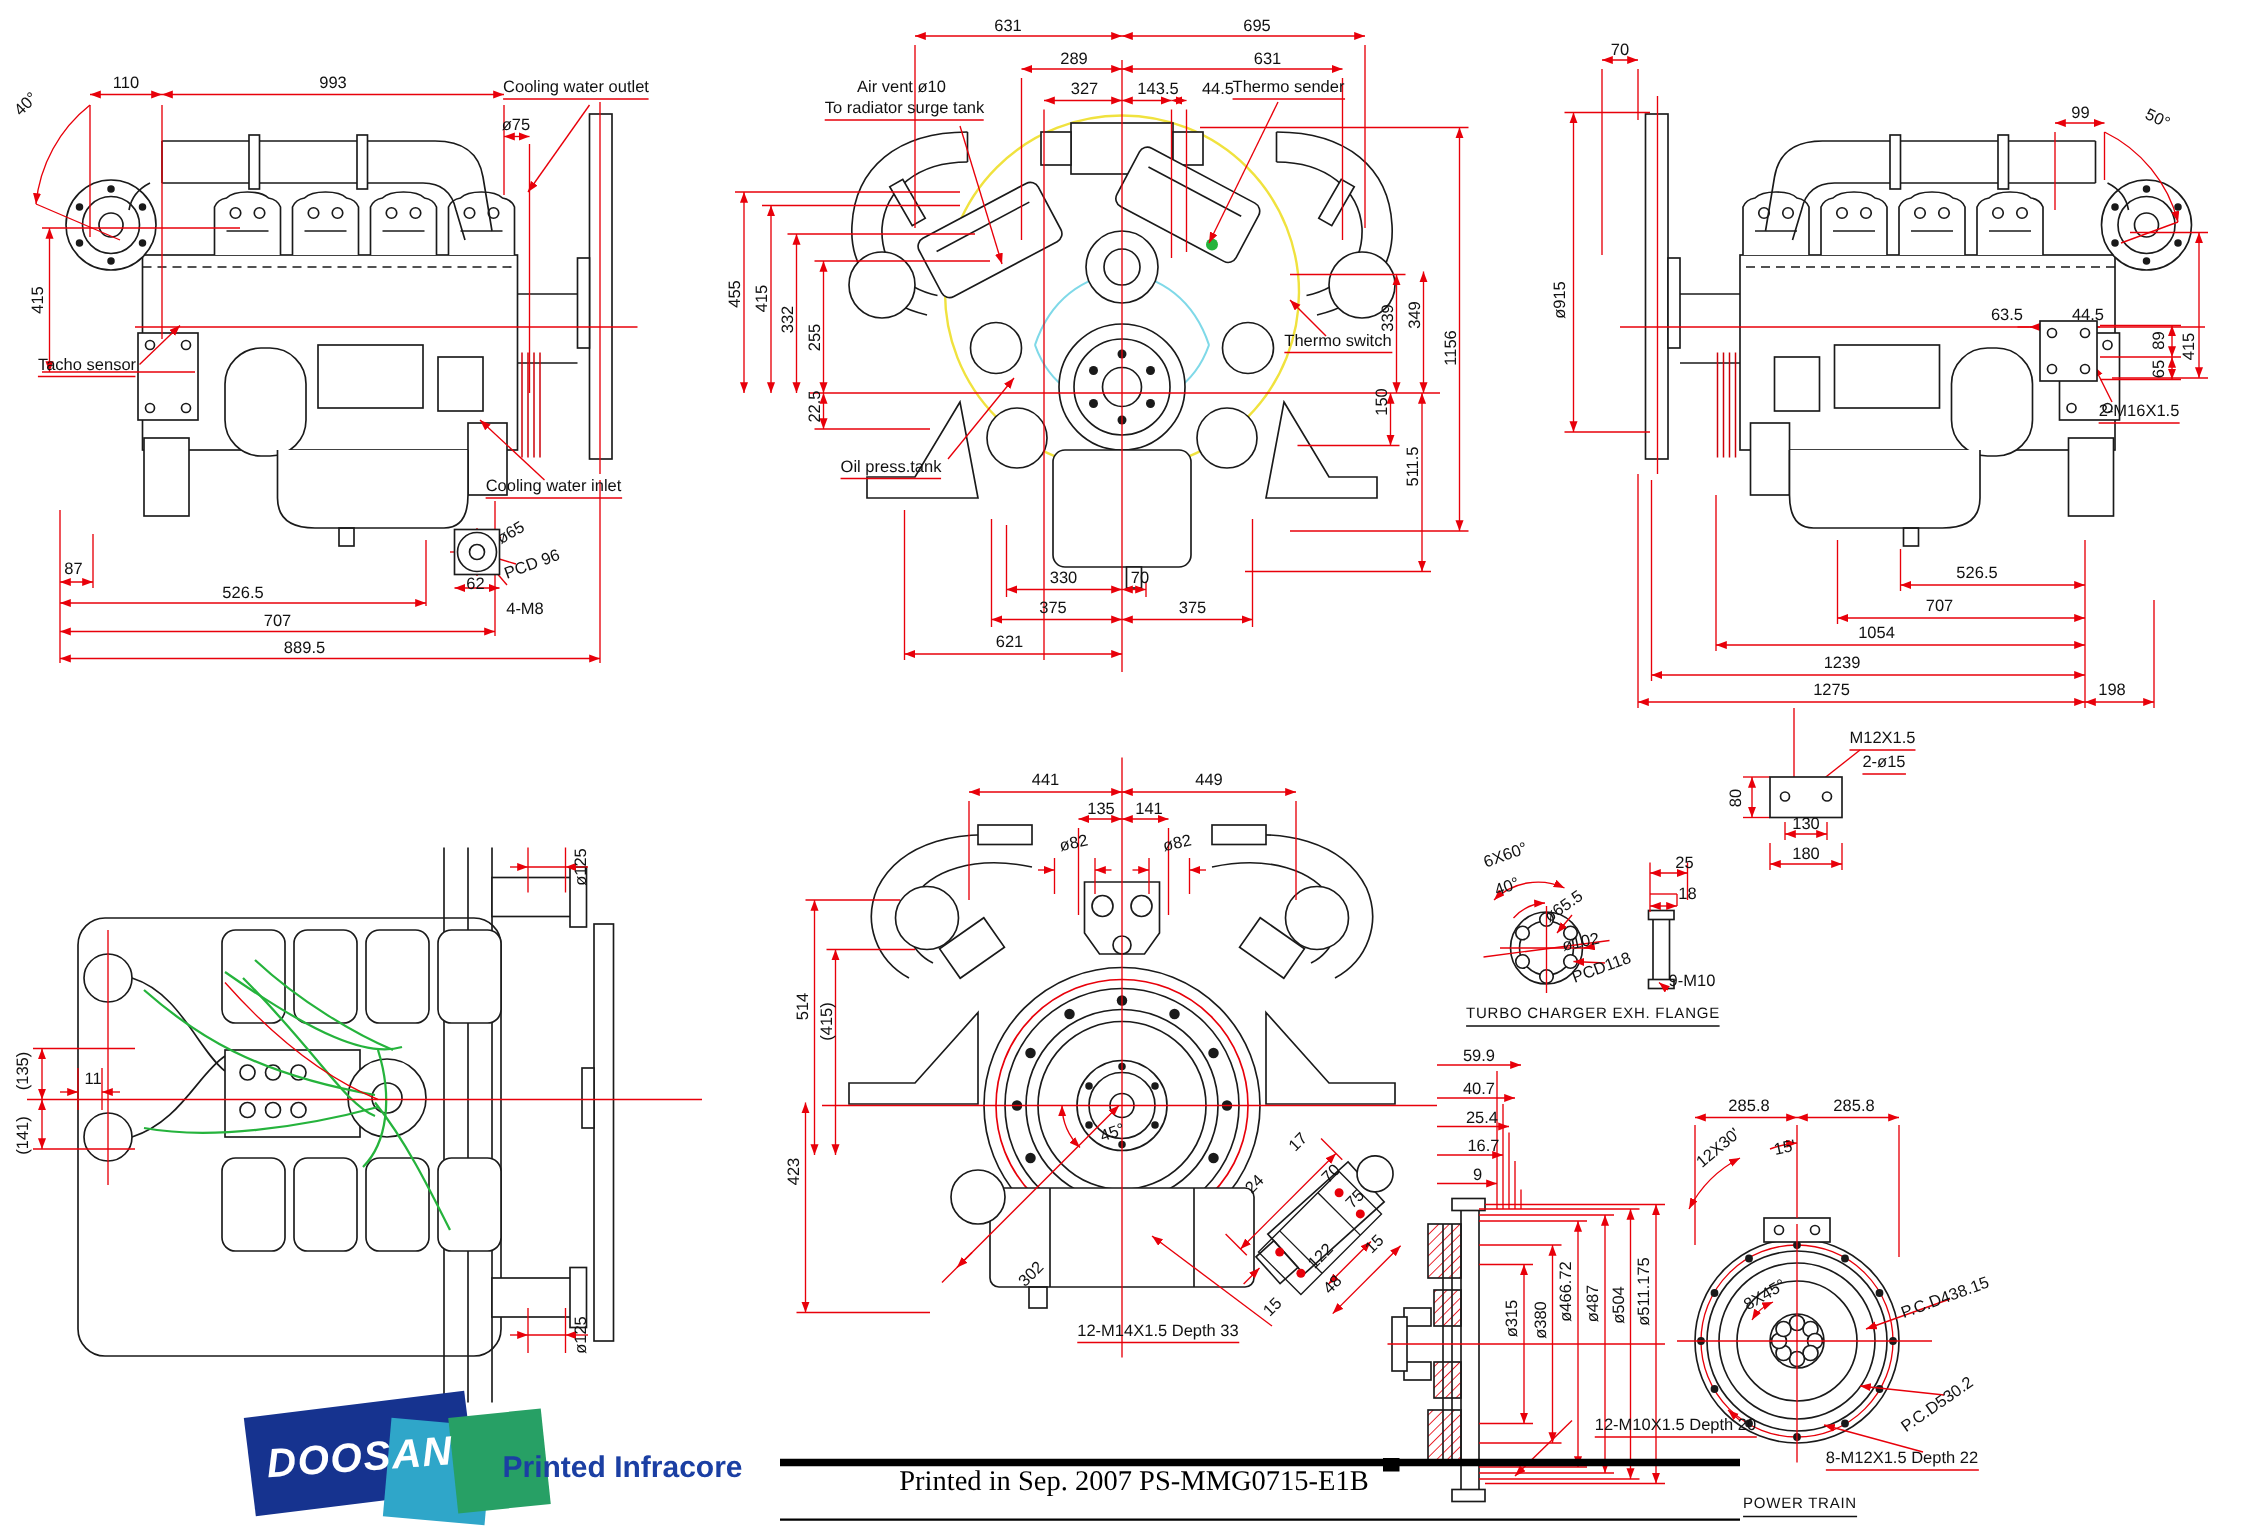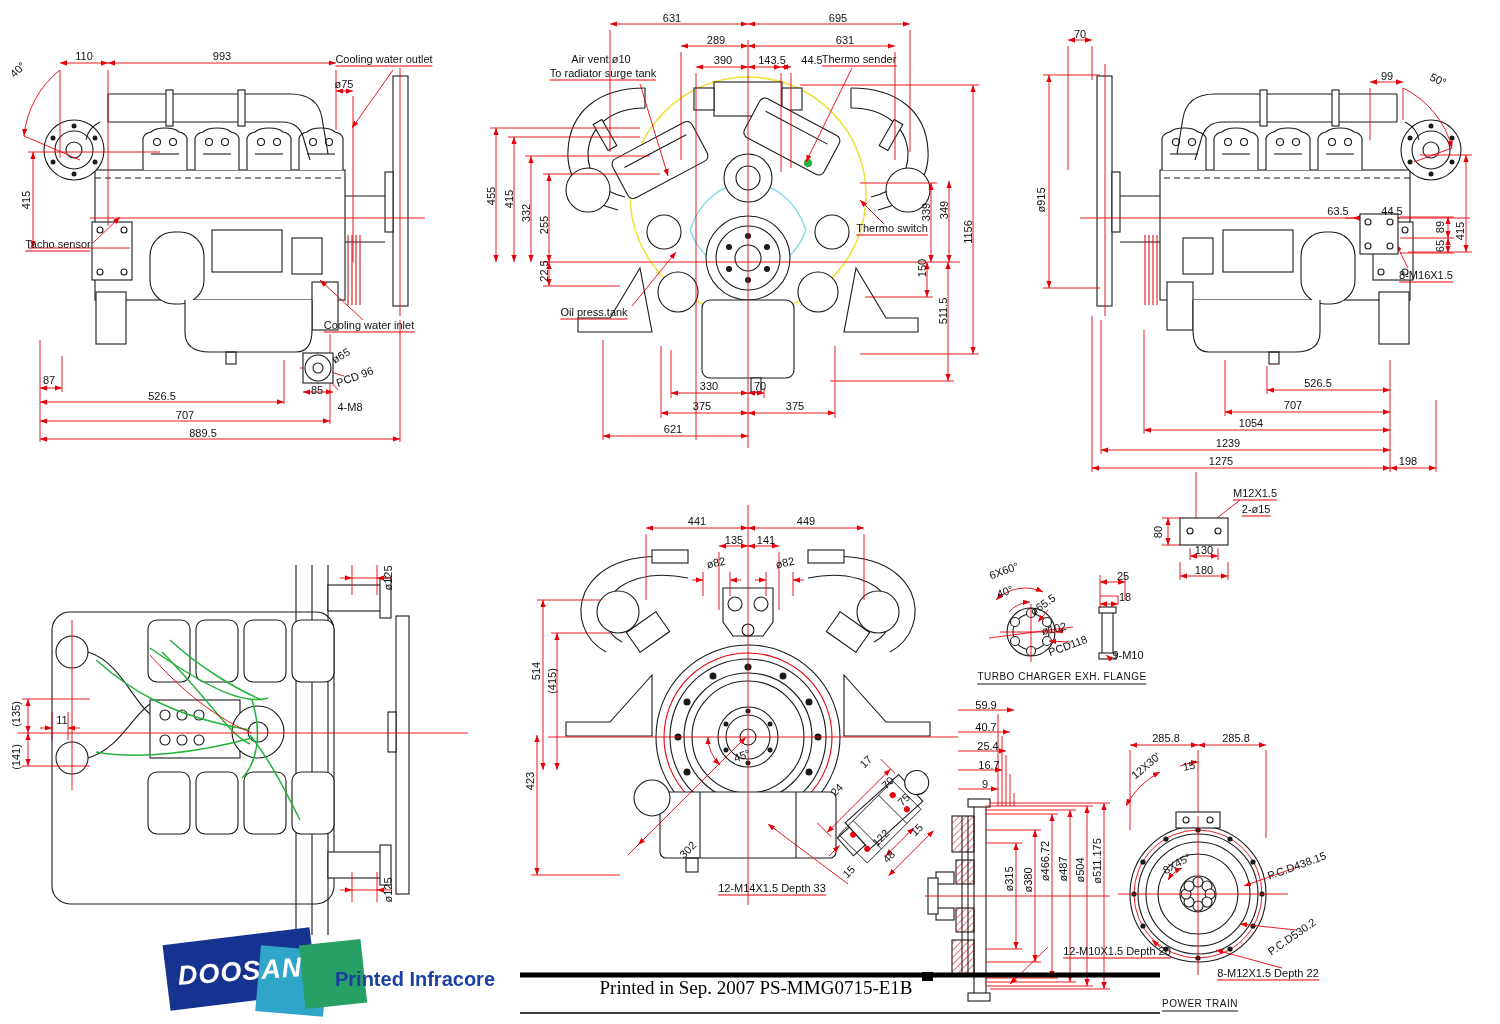--- a/index.html
+++ b/index.html
@@ -625,31 +625,31 @@
 <span class="t" style="left:84px;top:56px">110</span>
 <span class="t" style="left:222px;top:56px">993</span>
 <span class="t lead" style="left:384px;top:60px">Cooling water outlet</span>
 <span class="t" style="left:344px;top:84px">ø75</span>
 <span class="t v" style="left:26px;top:200px">415</span>
 <span class="t lead" style="left:58px;top:245px">Tacho sensor</span>
 <span class="t lead" style="left:369px;top:326px">Cooling water inlet</span>
 <span class="t" style="left:49px;top:380px">87</span>
 <span class="t rm30" style="left:341px;top:356px">ø65</span>
 <span class="t rm20" style="left:355px;top:377px">PCD 96</span>
-<span class="t" style="left:317px;top:390px">85</span>
+<span class="t" style="left:317px;top:390px">62</span>
 <span class="t" style="left:350px;top:407px">4-M8</span>
 <span class="t" style="left:162px;top:396px">526.5</span>
 <span class="t" style="left:185px;top:415px">707</span>
 <span class="t" style="left:203px;top:433px">889.5</span>
 
 <span class="t" style="left:672px;top:18px">631</span>
 <span class="t" style="left:838px;top:18px">695</span>
 <span class="t" style="left:716px;top:40px">289</span>
 <span class="t" style="left:845px;top:40px">631</span>
-<span class="t" style="left:723px;top:60px">390</span>
+<span class="t" style="left:723px;top:60px">327</span>
 <span class="t" style="left:772px;top:60px">143.5</span>
 <span class="t" style="left:812px;top:60px">44.5</span>
 <span class="t" style="left:601px;top:59px">Air vent ø10</span>
 <span class="t lead" style="left:603px;top:74px">To radiator surge tank</span>
 <span class="t lead" style="left:859px;top:60px">Thermo sender</span>
 <span class="t v" style="left:491px;top:196px">455</span>
 <span class="t v" style="left:509px;top:199px">415</span>
 <span class="t v" style="left:526px;top:213px">332</span>
 <span class="t v" style="left:544px;top:225px">255</span>
 <span class="t v" style="left:544px;top:271px">22.5</span>
@@ -668,21 +668,21 @@
 
 <span class="t" style="left:1080px;top:34px">70</span>
 <span class="t" style="left:1387px;top:76px">99</span>
 <span class="t rp25" style="left:1438px;top:80px">50°</span>
 <span class="t v" style="left:1041px;top:200px">ø915</span>
 <span class="t v" style="left:1460px;top:231px">415</span>
 <span class="t" style="left:1338px;top:211px">63.5</span>
 <span class="t" style="left:1392px;top:211px">44.5</span>
 <span class="t v" style="left:1440px;top:227px">89</span>
 <span class="t v" style="left:1440px;top:246px">65</span>
-<span class="t lead" style="left:1426px;top:276px">8-M16X1.5</span>
+<span class="t lead" style="left:1426px;top:276px">2-M16X1.5</span>
 <span class="t" style="left:1318px;top:383px">526.5</span>
 <span class="t" style="left:1293px;top:405px">707</span>
 <span class="t" style="left:1251px;top:423px">1054</span>
 <span class="t" style="left:1228px;top:443px">1239</span>
 <span class="t" style="left:1221px;top:461px">1275</span>
 <span class="t" style="left:1408px;top:461px">198</span>
 
 <span class="t lead" style="left:1255px;top:494px">M12X1.5</span>
 <span class="t lead" style="left:1256px;top:510px">2-ø15</span>
 <span class="t v" style="left:1158px;top:532px">80</span>

